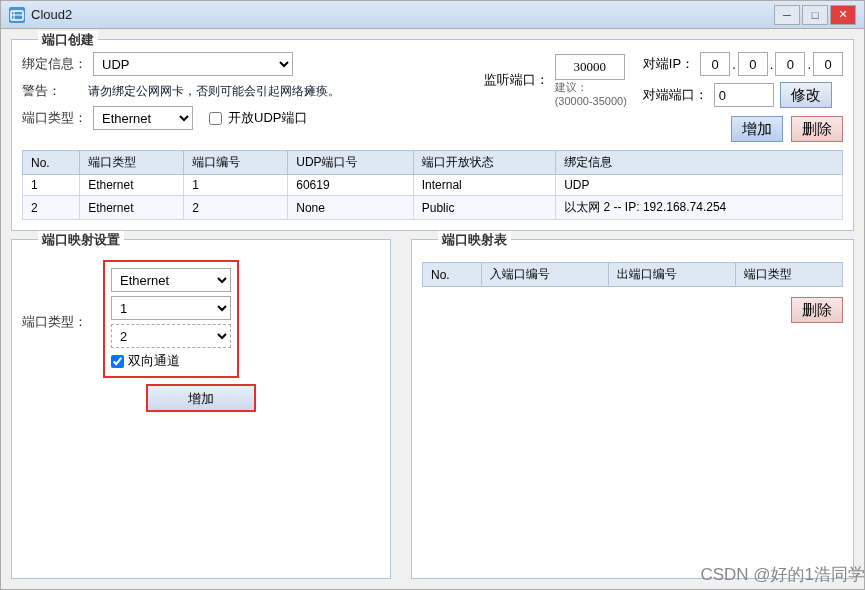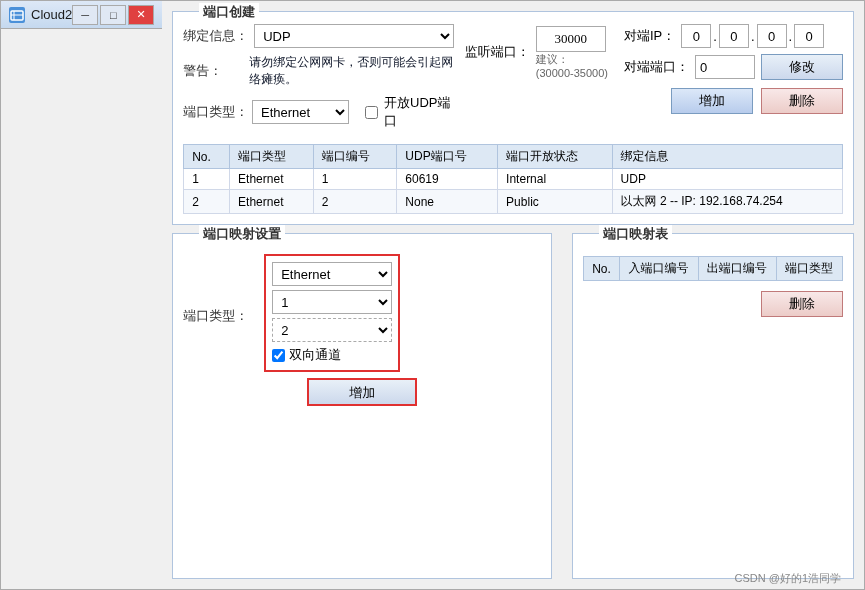--- a/index.html
+++ b/index.html
@@ -10,21 +10,21 @@
       width: 865px;
       height: 590px;
       overflow: hidden;
     }
     .window {
       width: 865px;
       height: 590px;
       background: #f0f0f0;
       border: 1px solid #aaa;
       display: flex;
-      flex-direction: row;
+      flex-direction: column;
     }
     .titlebar {
       background: linear-gradient(to bottom, #dde8f7, #c5d9ef);
       height: 28px;
       display: flex;
       align-items: center;
       padding: 0 8px;
       border-bottom: 1px solid #aaa;
       flex-shrink: 0;
     }
@@ -130,22 +130,22 @@
     select { cursor: pointer; }
 
     .warning-text {
       color: #0f172a;
       font-size: 12px;
     }
 
     .btn {
       border: 1px solid #7a9cc0;
       background: linear-gradient(to bottom, #e8f0f8, #ccd8ec);
-      padding: 3px 27px;
-      font-size: 13px;
+      padding: 3px 10px;
+      font-size: 15px;
       font-family: inherit;
       cursor: pointer;
       height: 26px;
       white-space: nowrap;
     }
     .btn-danger {
       background: linear-gradient(to bottom, #f8e8e8, #ecccc8);
       border-color: #c07a7a;
     }
     .btn-primary {
@@ -246,22 +246,22 @@
 
     .del-btn-container {
       display: flex;
       justify-content: flex-end;
       margin-top: 4px;
     }
 
     .watermark {
       position: fixed;
       bottom: 4px;
-      right: 24px;
-      font-size: 11px;
+      right: 0;
+      font-size: 17px;
       color: #888;
     }
   </style>
 </head>
 <body>
 
 <div class="window">
 
   <div class="titlebar">
     <div class="titlebar-icon">

